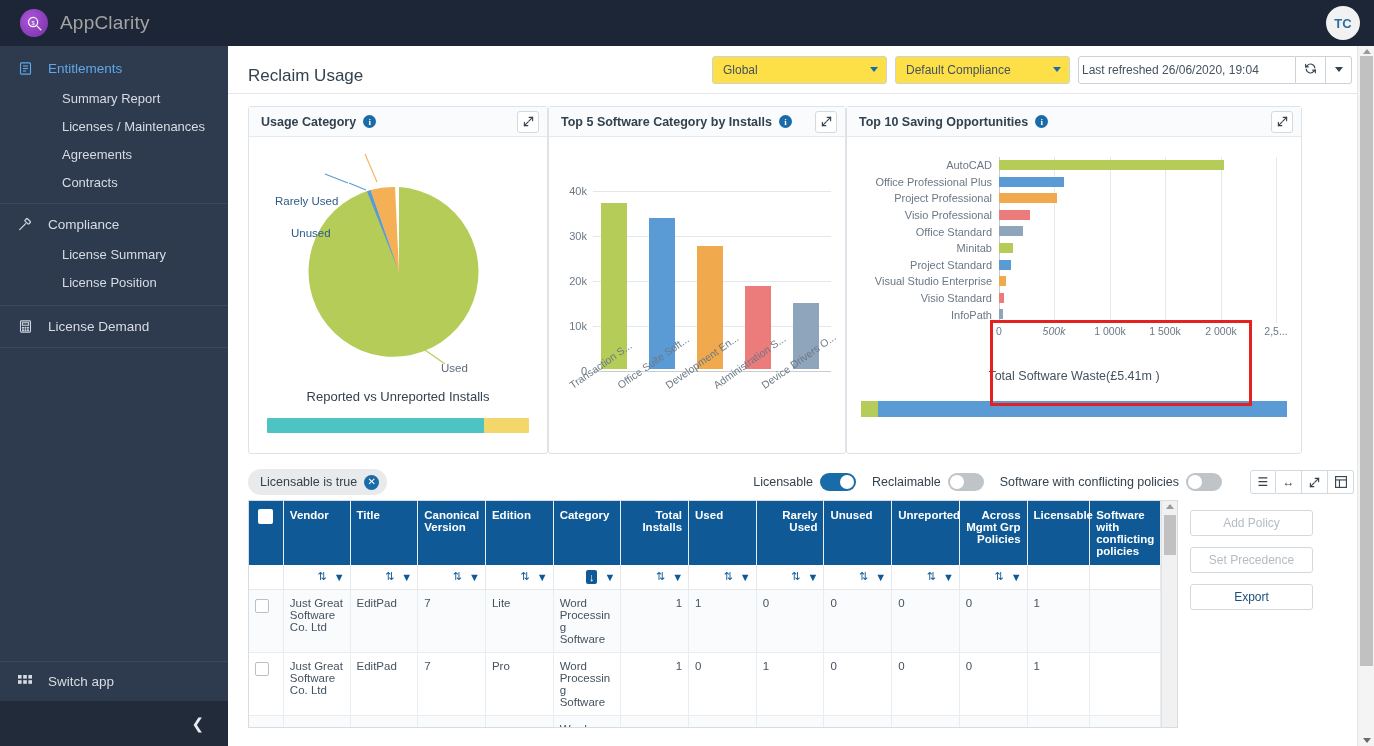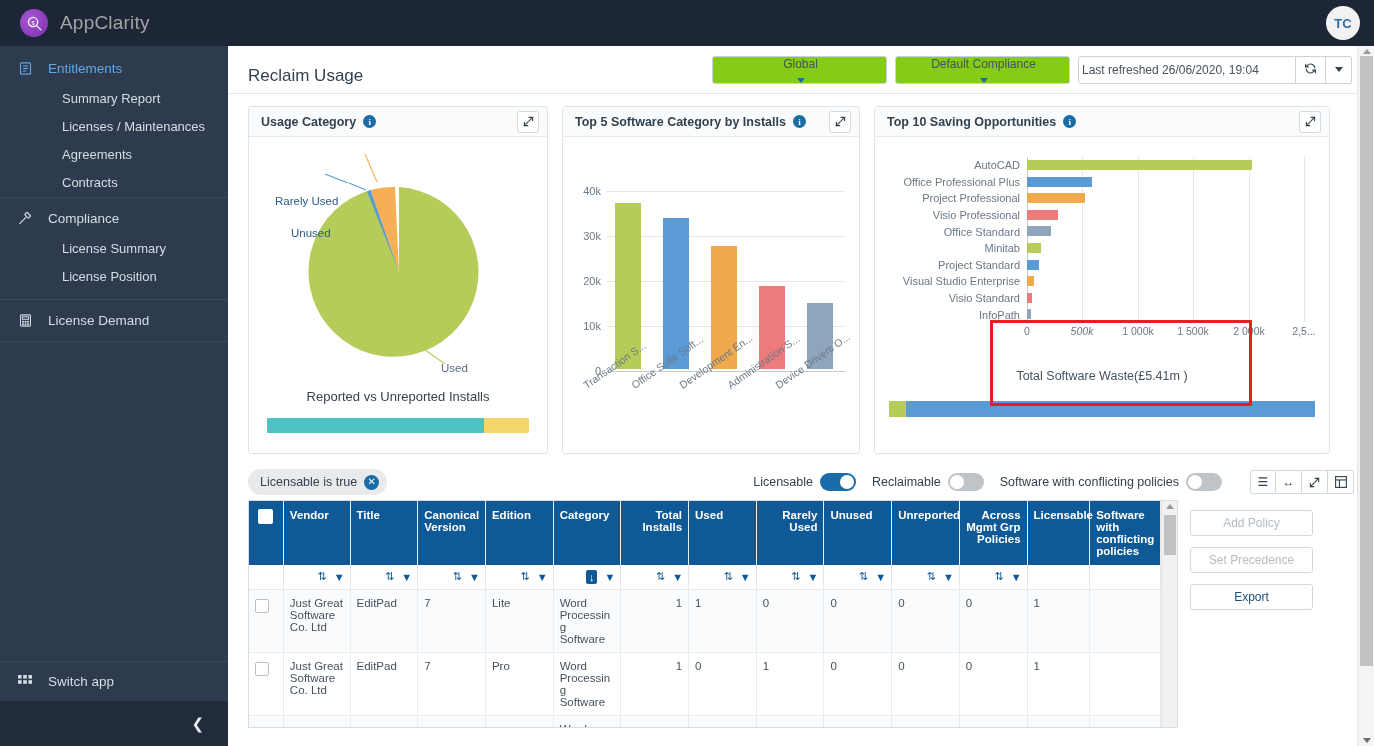--- a/index.html
+++ b/index.html
@@ -53,21 +53,21 @@
     width: 22px; display: flex; align-items: center; justify-content: center;
     margin-right: 12px; color: #cdd5df;
   }
   .nav-top.active { color: #5fa8e8; }
   .nav-top.active .ico { color: #5fa8e8; }
   .nav-sub {
     display: block; height: 28px; line-height: 28px;
     padding-left: 62px; font-size: 13px; color: #d6dce4; cursor: pointer;
   }
   .nav-sub.active { color: #5fa8e8; font-weight: bold; }
-  .nav-group.first { padding-top: 6px; padding-bottom: 0; }
+  .nav-group.first { padding-top: 6px; padding-bottom: 6px; }
   .nav-group.pad { padding-top: 4px; padding-bottom: 8px; }
   .switch-app {
     border-top: 1px solid #3a485c; height: 40px; display: flex; align-items: center;
     padding-left: 14px; font-size: 13.5px; cursor: pointer;
   }
   .switch-app .ico { width: 22px; margin-right: 12px; display:flex; justify-content:center; }
   .collapse-bar {
     height: 45px; background: #222b3a; display: flex; align-items: center;
     justify-content: flex-end; padding-right: 24px; cursor: pointer; color: #e6ebf1;
     font-size: 15px;
@@ -79,41 +79,41 @@
     background: #ffffff; overflow: hidden;
   }
   .page-head {
     height: 48px; border-bottom: 1px solid #e3e7eb;
     display: flex; align-items: center; padding: 0 22px 0 20px;
   }
   .page-title { font-size: 17px; color: #33424f; flex: 1; margin-top: 13px; }
   .select-box {
     height: 28px; min-width: 175px; border: 1px solid #ccd2d8; border-radius: 3px;
     display: flex; align-items: center; padding: 0 8px 0 10px;
-    font-size: 12px; color: #45525f; margin-left: 8px; background: #84cc16; cursor: pointer; flex-direction: column;
+    font-size: 12px; color: #45525f; margin-left: 8px; background: #fde047; cursor: pointer;
   }
   .select-box .lbl { flex: 1; }
   .caret { width: 0; height: 0; border-left: 4px solid transparent;
            border-right: 4px solid transparent; border-top: 5px solid #1a6ca8; }
   .refresh-group { display: flex; margin-left: 8px; }
   .refresh-box {
     height: 28px; border: 1px solid #ccd2d8; border-radius: 3px 0 0 3px;
     display: flex; align-items: center; padding: 0 3px; font-size: 12px;
     color: #45525f; background: #fff; min-width: 218px;
   }
   .refresh-btn, .refresh-caret {
     height: 28px; width: 30px; border: 1px solid #ccd2d8; border-left: none;
     display: flex; align-items: center; justify-content: center;
     background: #fff; cursor: pointer; color: #33424f;
   }
   .refresh-caret { border-radius: 0 3px 3px 0; width: 26px; }
 
   
   .charts {
-    display: flex; gap: 14px; padding: 12px 20px 0 20px;
+    display: flex; padding: 12px 20px 0 20px;
   }
   .card {
     background: #fff; border: 1px solid #dfe3e8; border-radius: 3px;
     display: flex; flex-direction: column;
   }
   .card.c1 { width: 300px; height: 348px; }
   .card.c2 { width: 298px; height: 348px; }
   .card.c3 { width: 456px; height: 348px; }
   .card-head {
     height: 30px; border-bottom: 1px solid #e6eaee; background: #fafbfc;

